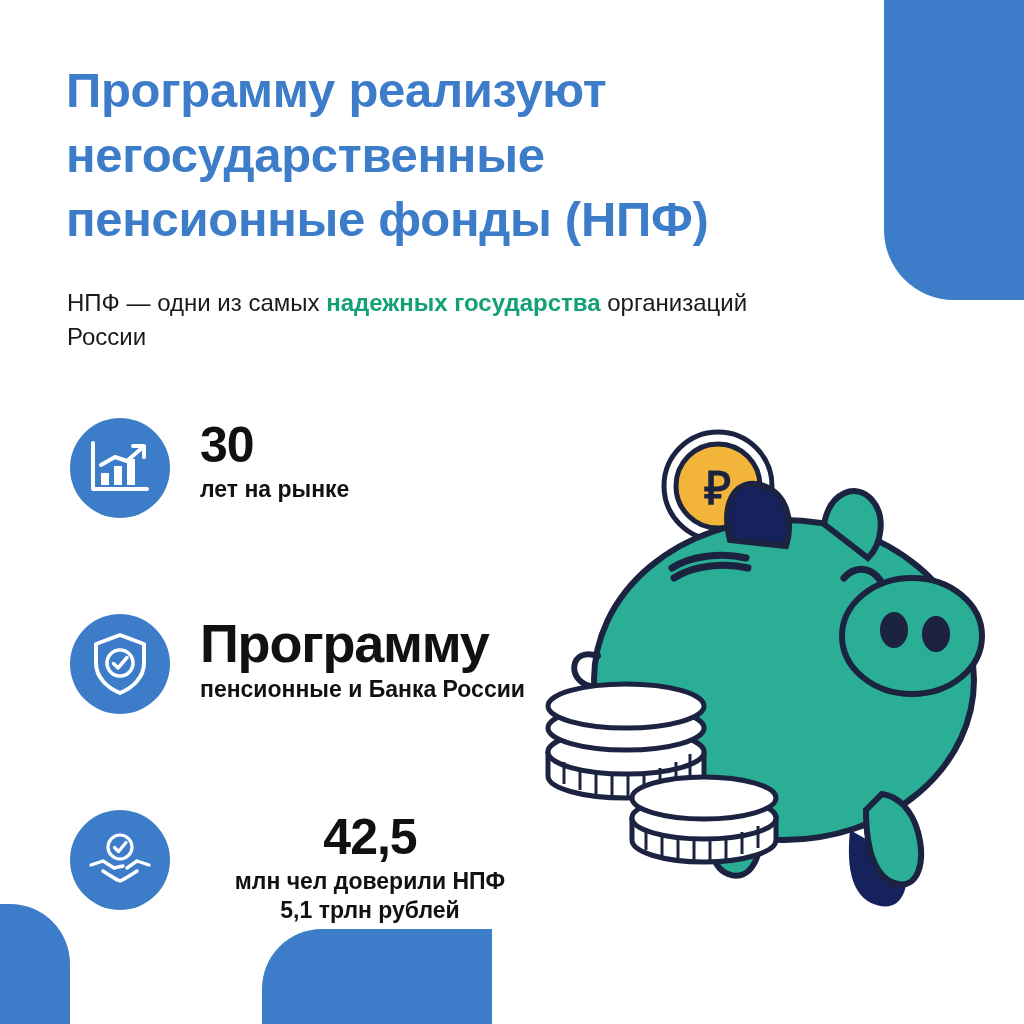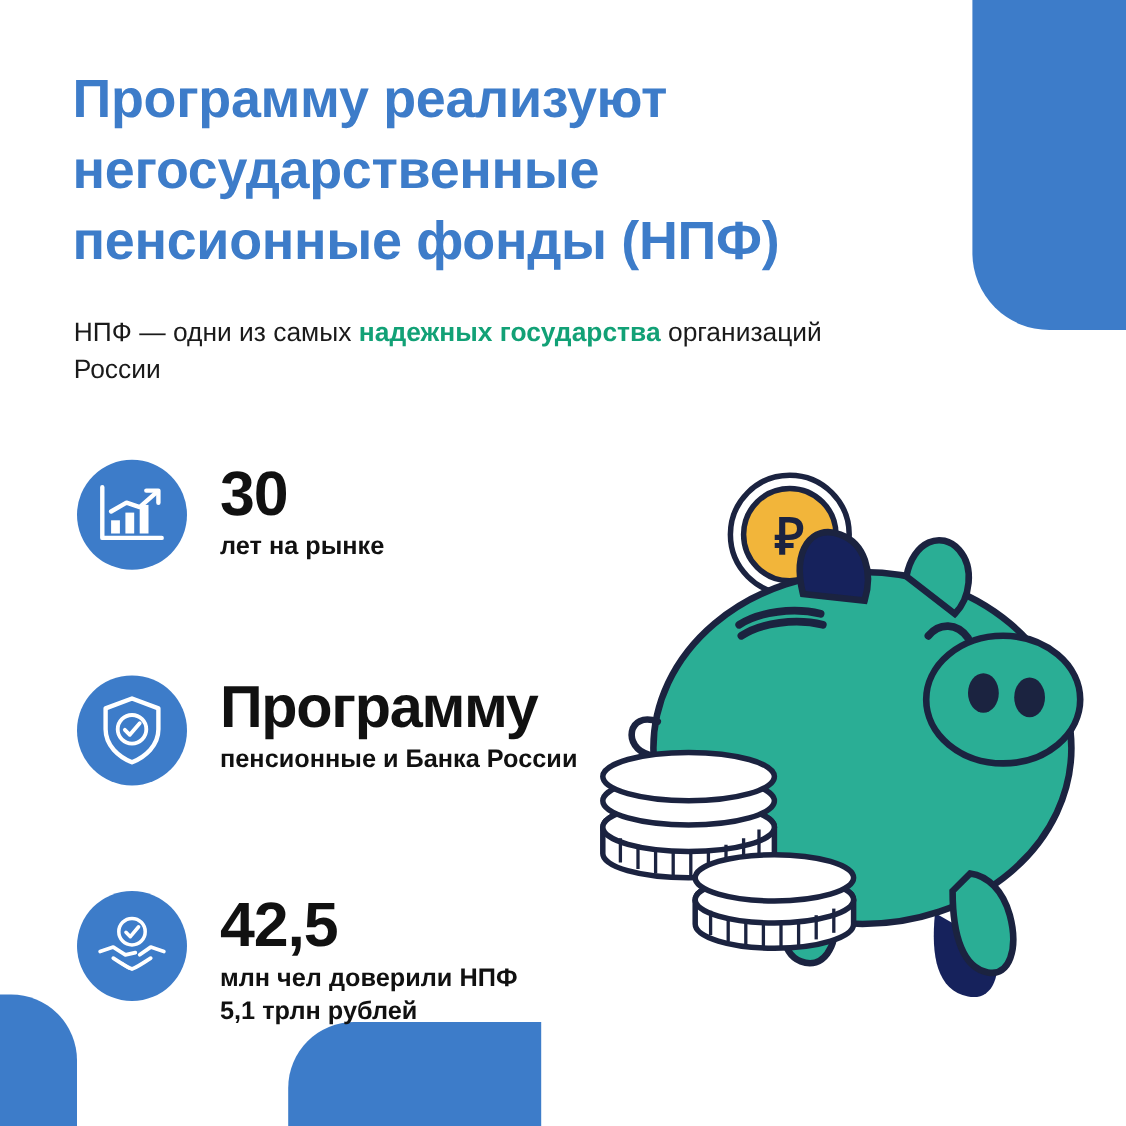--- a/index.html
+++ b/index.html
@@ -83,42 +83,42 @@
     position: absolute;
     left: 70px;
     top: 418px;
     width: 470px;
   }
   .stat-row {
     position: relative;
     height: 100px;
     margin-bottom: 96px;
   }
-  .stat-row:last-child { margin-bottom: 0; }
+  .stat-row:last-child { margin-bottom: 0; text-align: center; }
 
   .stat-icon {
     position: absolute;
     left: 0;
     top: 0;
     width: 100px;
     height: 100px;
     border-radius: 50%;
     background: #3D7CC9;
     display: flex;
     align-items: center;
     justify-content: center;
   }
   .stat-text {
     position: absolute;
     left: 130px;
     top: 2px;
     width: 340px;
   }
   .stat-value {
-    font-size: 57px;
+    font-size: 50px;
     font-weight: bold;
     color: #111111;
     line-height: 1.02;
     letter-spacing: -1px;
   }
   .stat-value.word {
     font-size: 54px;
     letter-spacing: -1.2px;
   }
   .stat-caption {

